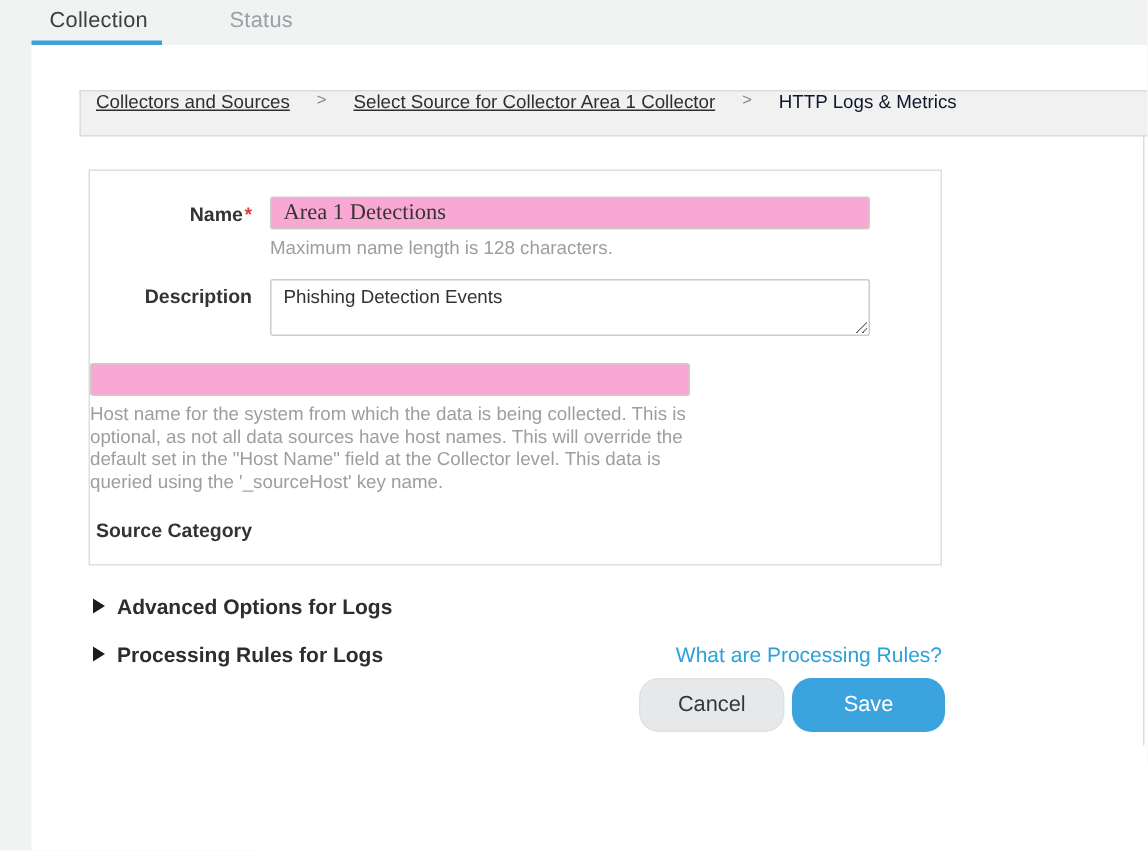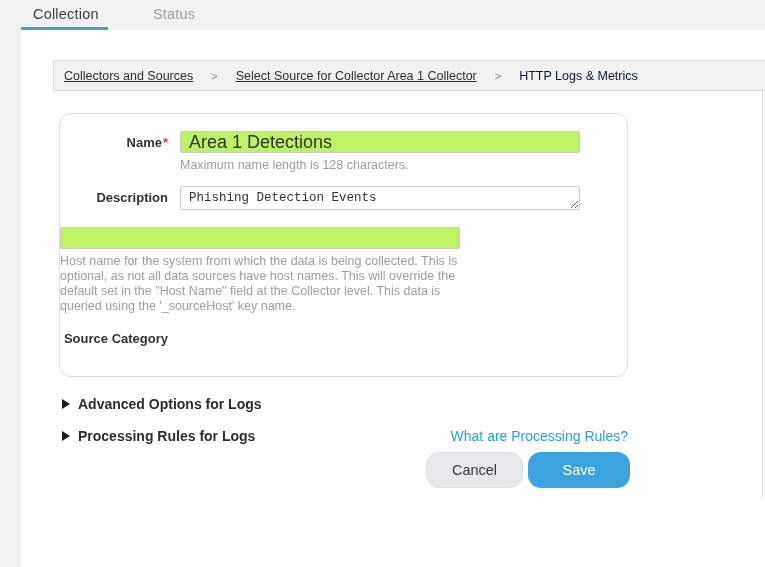--- a/index.html
+++ b/index.html
@@ -25,47 +25,47 @@
   .tab-status { left:137px; color:#9aa0a4;margin-left:16px; }
   .tab-underline {
     position:absolute; left:21px; top:27px; width:87px; height:3px;
     background:#3ea2d9;
   }
   
   .breadcrumb {
     position:absolute; left:53px; top:60px; right:0; height:31px;
     background:#f1f1f1;
     border-top:1px solid #dcdcdc; border-left:1px solid #dcdcdc; border-bottom:1px solid #dcdcdc;
-    display:flex; align-items:center; padding-left:10px;
+    display:flex; padding-left:10px;
     font-size:12.5px; color:#2f2f2f;
   }
   .crumb-link { text-decoration:underline; color:#2f2f2f; cursor:pointer; }
   .crumb-current { color:#0f172a; }
   .crumb-sep { color:#8a8a8a; margin:0 18px; font-size:11px; }
   
   .form-panel {
     position:absolute; left:59px; top:113px; width:569px; height:264px;
-    background:#fff; border:1px solid #dedede; border-radius:12px;
+    background:#fff; border:1px solid #dedede; border-radius:0;
     padding-top:17px;
   }
   .form-row { display:flex; margin-bottom:13px; }
   .label-col {
     width:120px; text-align:right; padding-right:12px; padding-top:4px;
     font-size:13px; color:#333; font-weight:bold; white-space:nowrap;
   }
   .required { color:#e53935; margin-left:1px; }
   .field-col { width:402px; }
   .text-input {
     width:400px; height:22px; border:1px solid #cccccc; border-radius:2px;
-    font-family:Liberation Sans, sans-serif; font-size:18px; color:#333;
-    padding:0 8px; background:#bef264;
+    font-family:Liberation Serif, serif; font-size:15px; color:#333;
+    padding:0 8px; background:#f9a8d4;
   }
   .desc-textarea {
-    width:400px; height:24px; border:1px solid #cccccc; border-radius:2px;
-    font-family:Liberation Mono, monospace; font-size:12.5px; color:#333;
+    width:400px; height:38px; border:1px solid #cccccc; border-radius:2px;
+    font-family:Liberation Sans, sans-serif; font-size:12.5px; color:#333;
     padding:4px 8px; resize:vertical; overflow:hidden; line-height:14px;
   }
   .hint {
     margin-top:5px; font-size:12.5px; line-height:15px; color:#9e9e9e;
     width:398px;
   }
   
   .section-row {
     position:absolute; left:62px; display:flex; align-items:center; cursor:pointer;
   }

